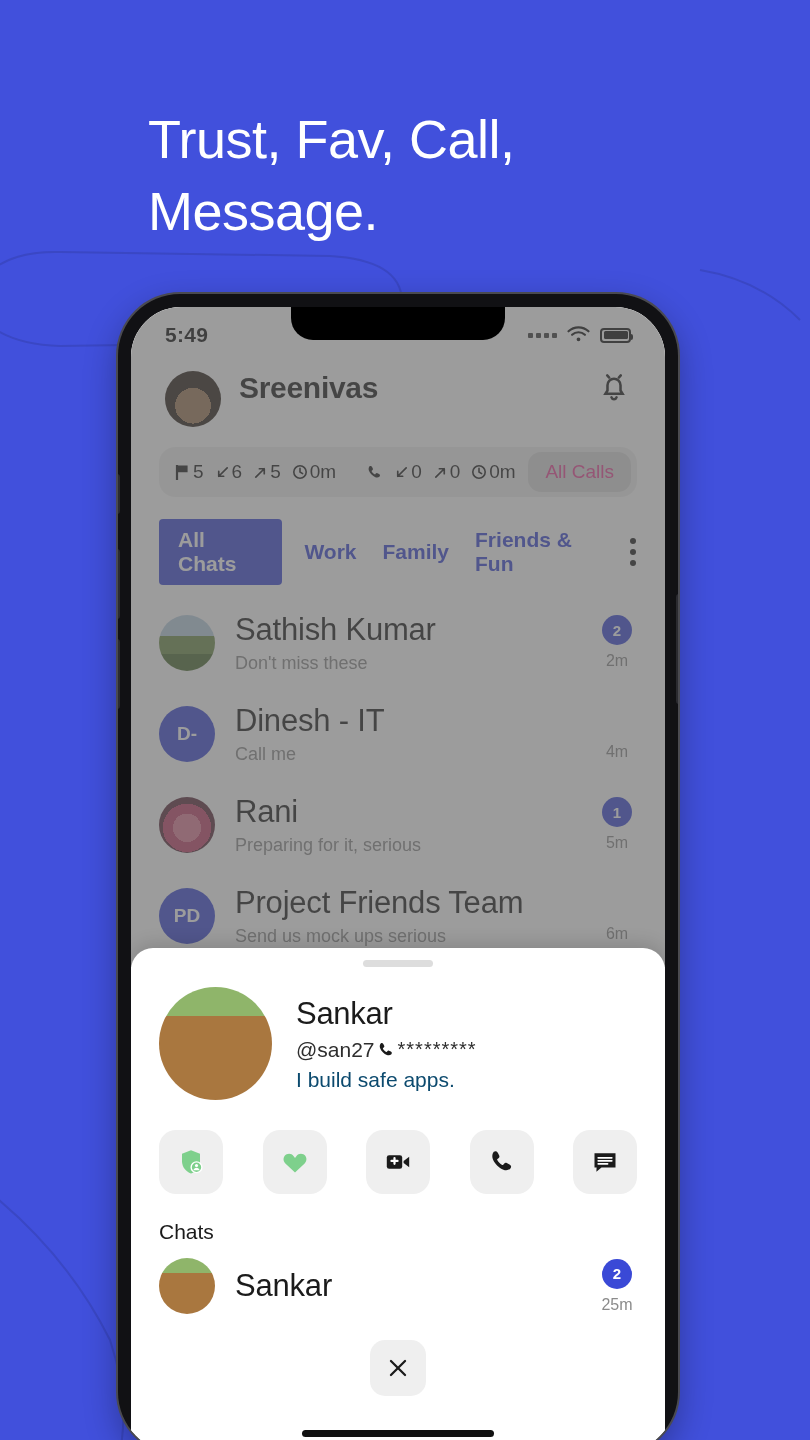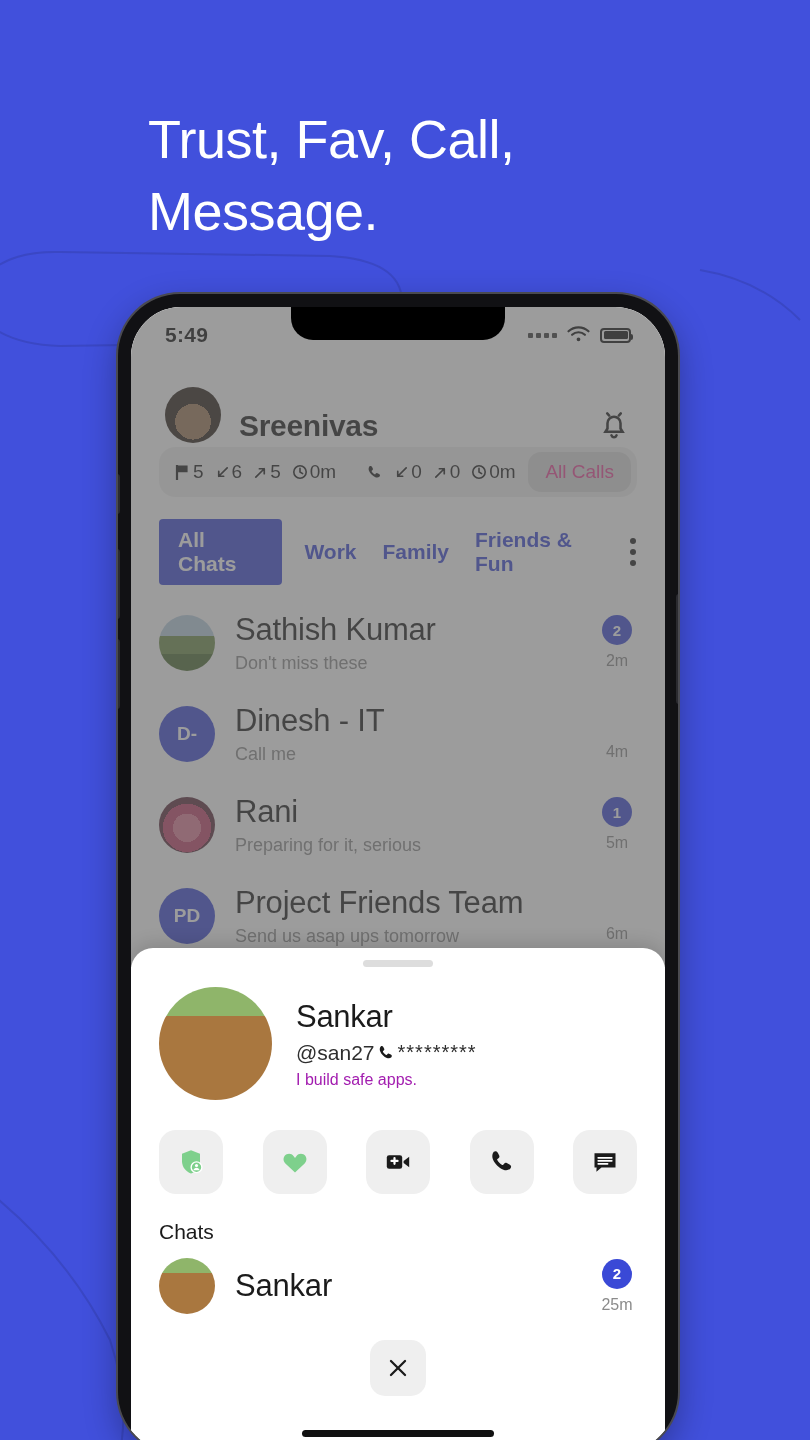--- a/index.html
+++ b/index.html
@@ -81,21 +81,21 @@
   .battery i { display:block; width:100%; height:100%; background:#0f0f0f; border-radius:1.5px; }
 
   
   .notch {
     position:absolute; left:50%; transform:translateX(-50%); top:0;
     width:214px; height:33px; background:#000; border-radius:0 0 22px 22px; z-index:6;
   }
 
   
   .app-header {
-    display:flex; align-items:flex-end; gap:18px;
+    display:flex; align-items:flex-start; gap:18px;
     padding:6px 34px 0 34px; height:78px;
   }
   .avatar-hdr {
     width:56px; height:56px; border-radius:50%; flex:0 0 auto; overflow:hidden;
     background:#1b1b1b; position:relative;
   }
   .hdr-name { font-size:30px; font-weight:700; color:#1b1b1b; flex:1 1 auto; letter-spacing:-.3px; }
   .bell { width:34px; height:34px; flex:0 0 auto; }
 
   
@@ -146,21 +146,21 @@
     box-shadow:0 -4px 18px rgba(0,0,0,.14);
   }
   .grabber { width:70px; height:7px; border-radius:4px; background:#dddddd; margin:12px auto 0 auto; }
 
   .profile { display:flex; align-items:center; gap:24px; padding:20px 28px 0 28px; }
   .p-av { width:113px; height:113px; border-radius:50%; flex:0 0 auto; overflow:hidden; background:#7aa05a; }
   .p-name { font-size:31px; color:#1b1b1b; font-weight:500; letter-spacing:-.3px; }
   .p-sub { display:flex; align-items:center; gap:2px; margin-top:6px; }
   .p-handle { font-size:21px; color:#2e2e2e; }
   .p-phone { display:flex; align-items:center; gap:3px; font-size:20px; color:#2e2e2e; letter-spacing:1px; }
-  .p-bio { font-size:16px; color:#a21caf; margin-top:6px; }
+  .p-bio { font-size:21px; color:#0c4a6e; margin-top:6px; }
 
   .actions { display:flex; gap:17px; padding:30px 28px 0 28px; justify-content:space-between; }
   .act {
     width:64px; height:64px; border-radius:17px; background:#efefef;
     display:flex; align-items:center; justify-content:center;
   }
 
   .sec-title { font-size:21px; color:#1b1b1b; padding:26px 28px 0 28px; }
   .sheet-chat { display:flex; align-items:center; gap:20px; padding:14px 28px 0 28px; }
 
@@ -353,21 +353,21 @@
               <span class="c-time">5m</span>
             </div>
           </div>
 
           <div class="chat-row">
             <div class="c-av" style="background:#3A49D6">
               <span>PD</span>
             </div>
             <div class="c-txt">
               <div class="c-name">Project Friends Team</div>
-              <div class="c-msg">Send us asap ups tomorrow</div>
+              <div class="c-msg">Send us mock ups serious</div>
             </div>
             <div class="c-meta">
               <span class="badge hidden"></span>
               <span class="c-time">6m</span>
             </div>
           </div>
 
         </div>
       </div>
     </div>

